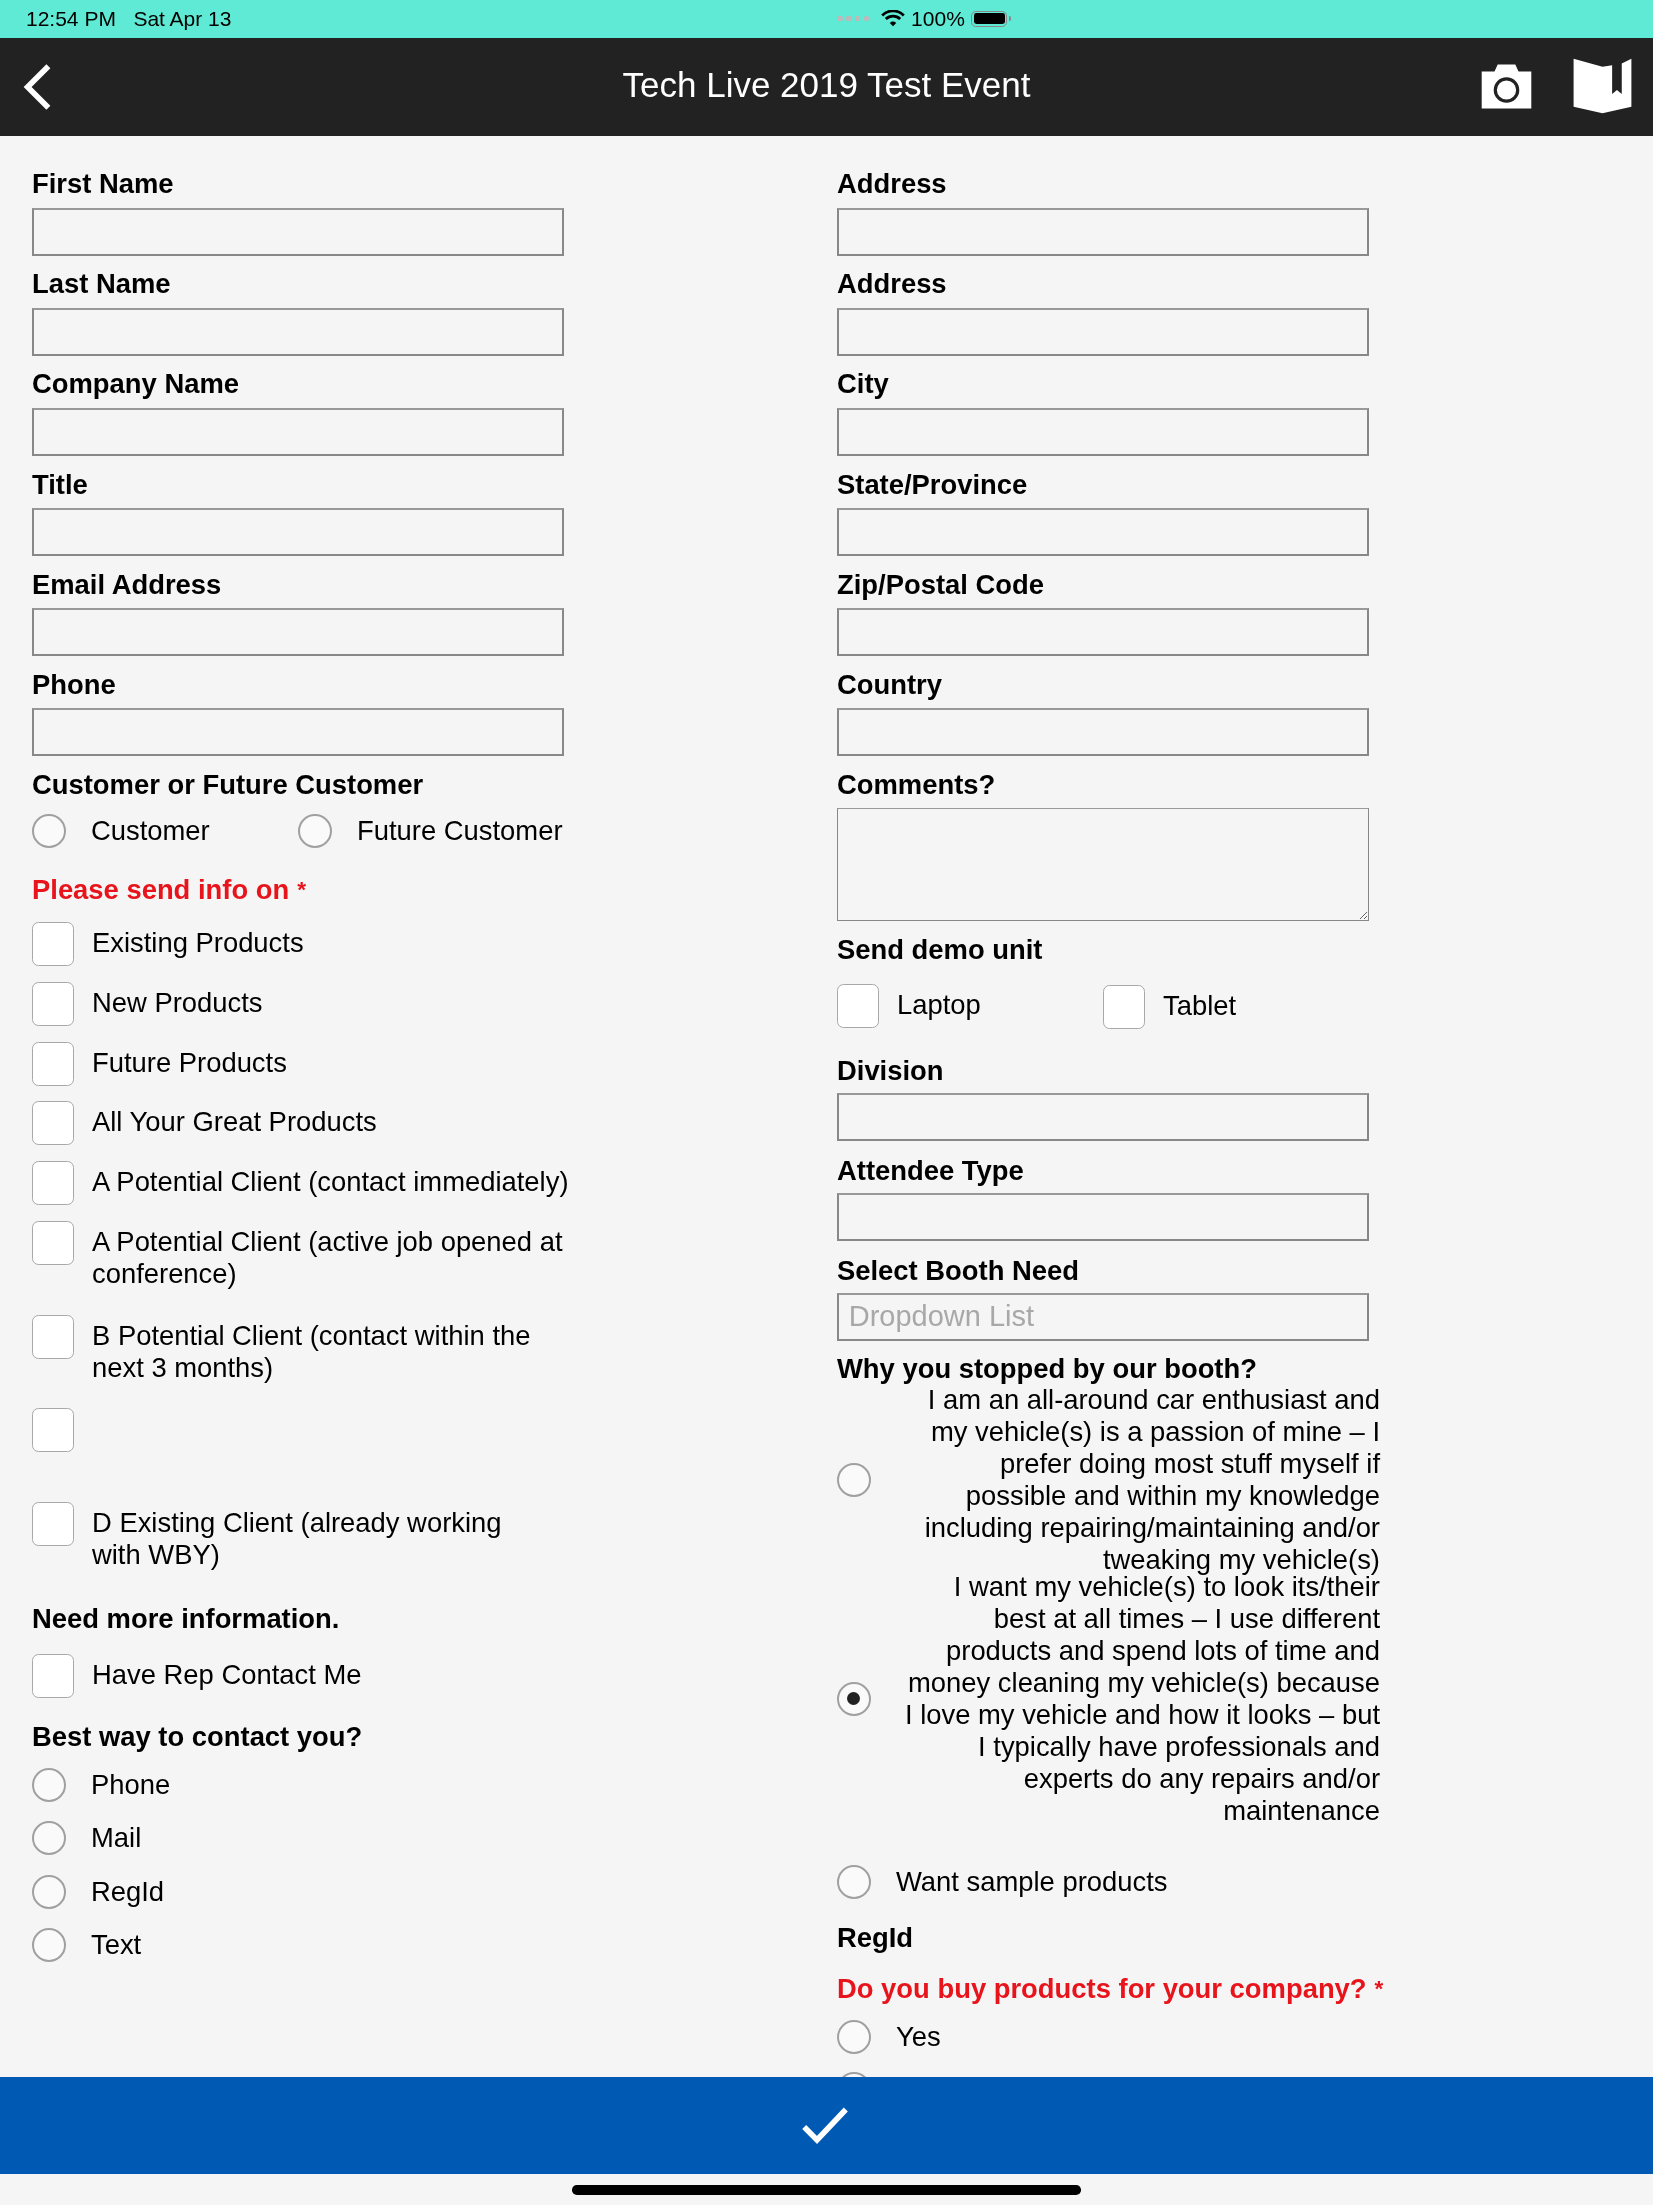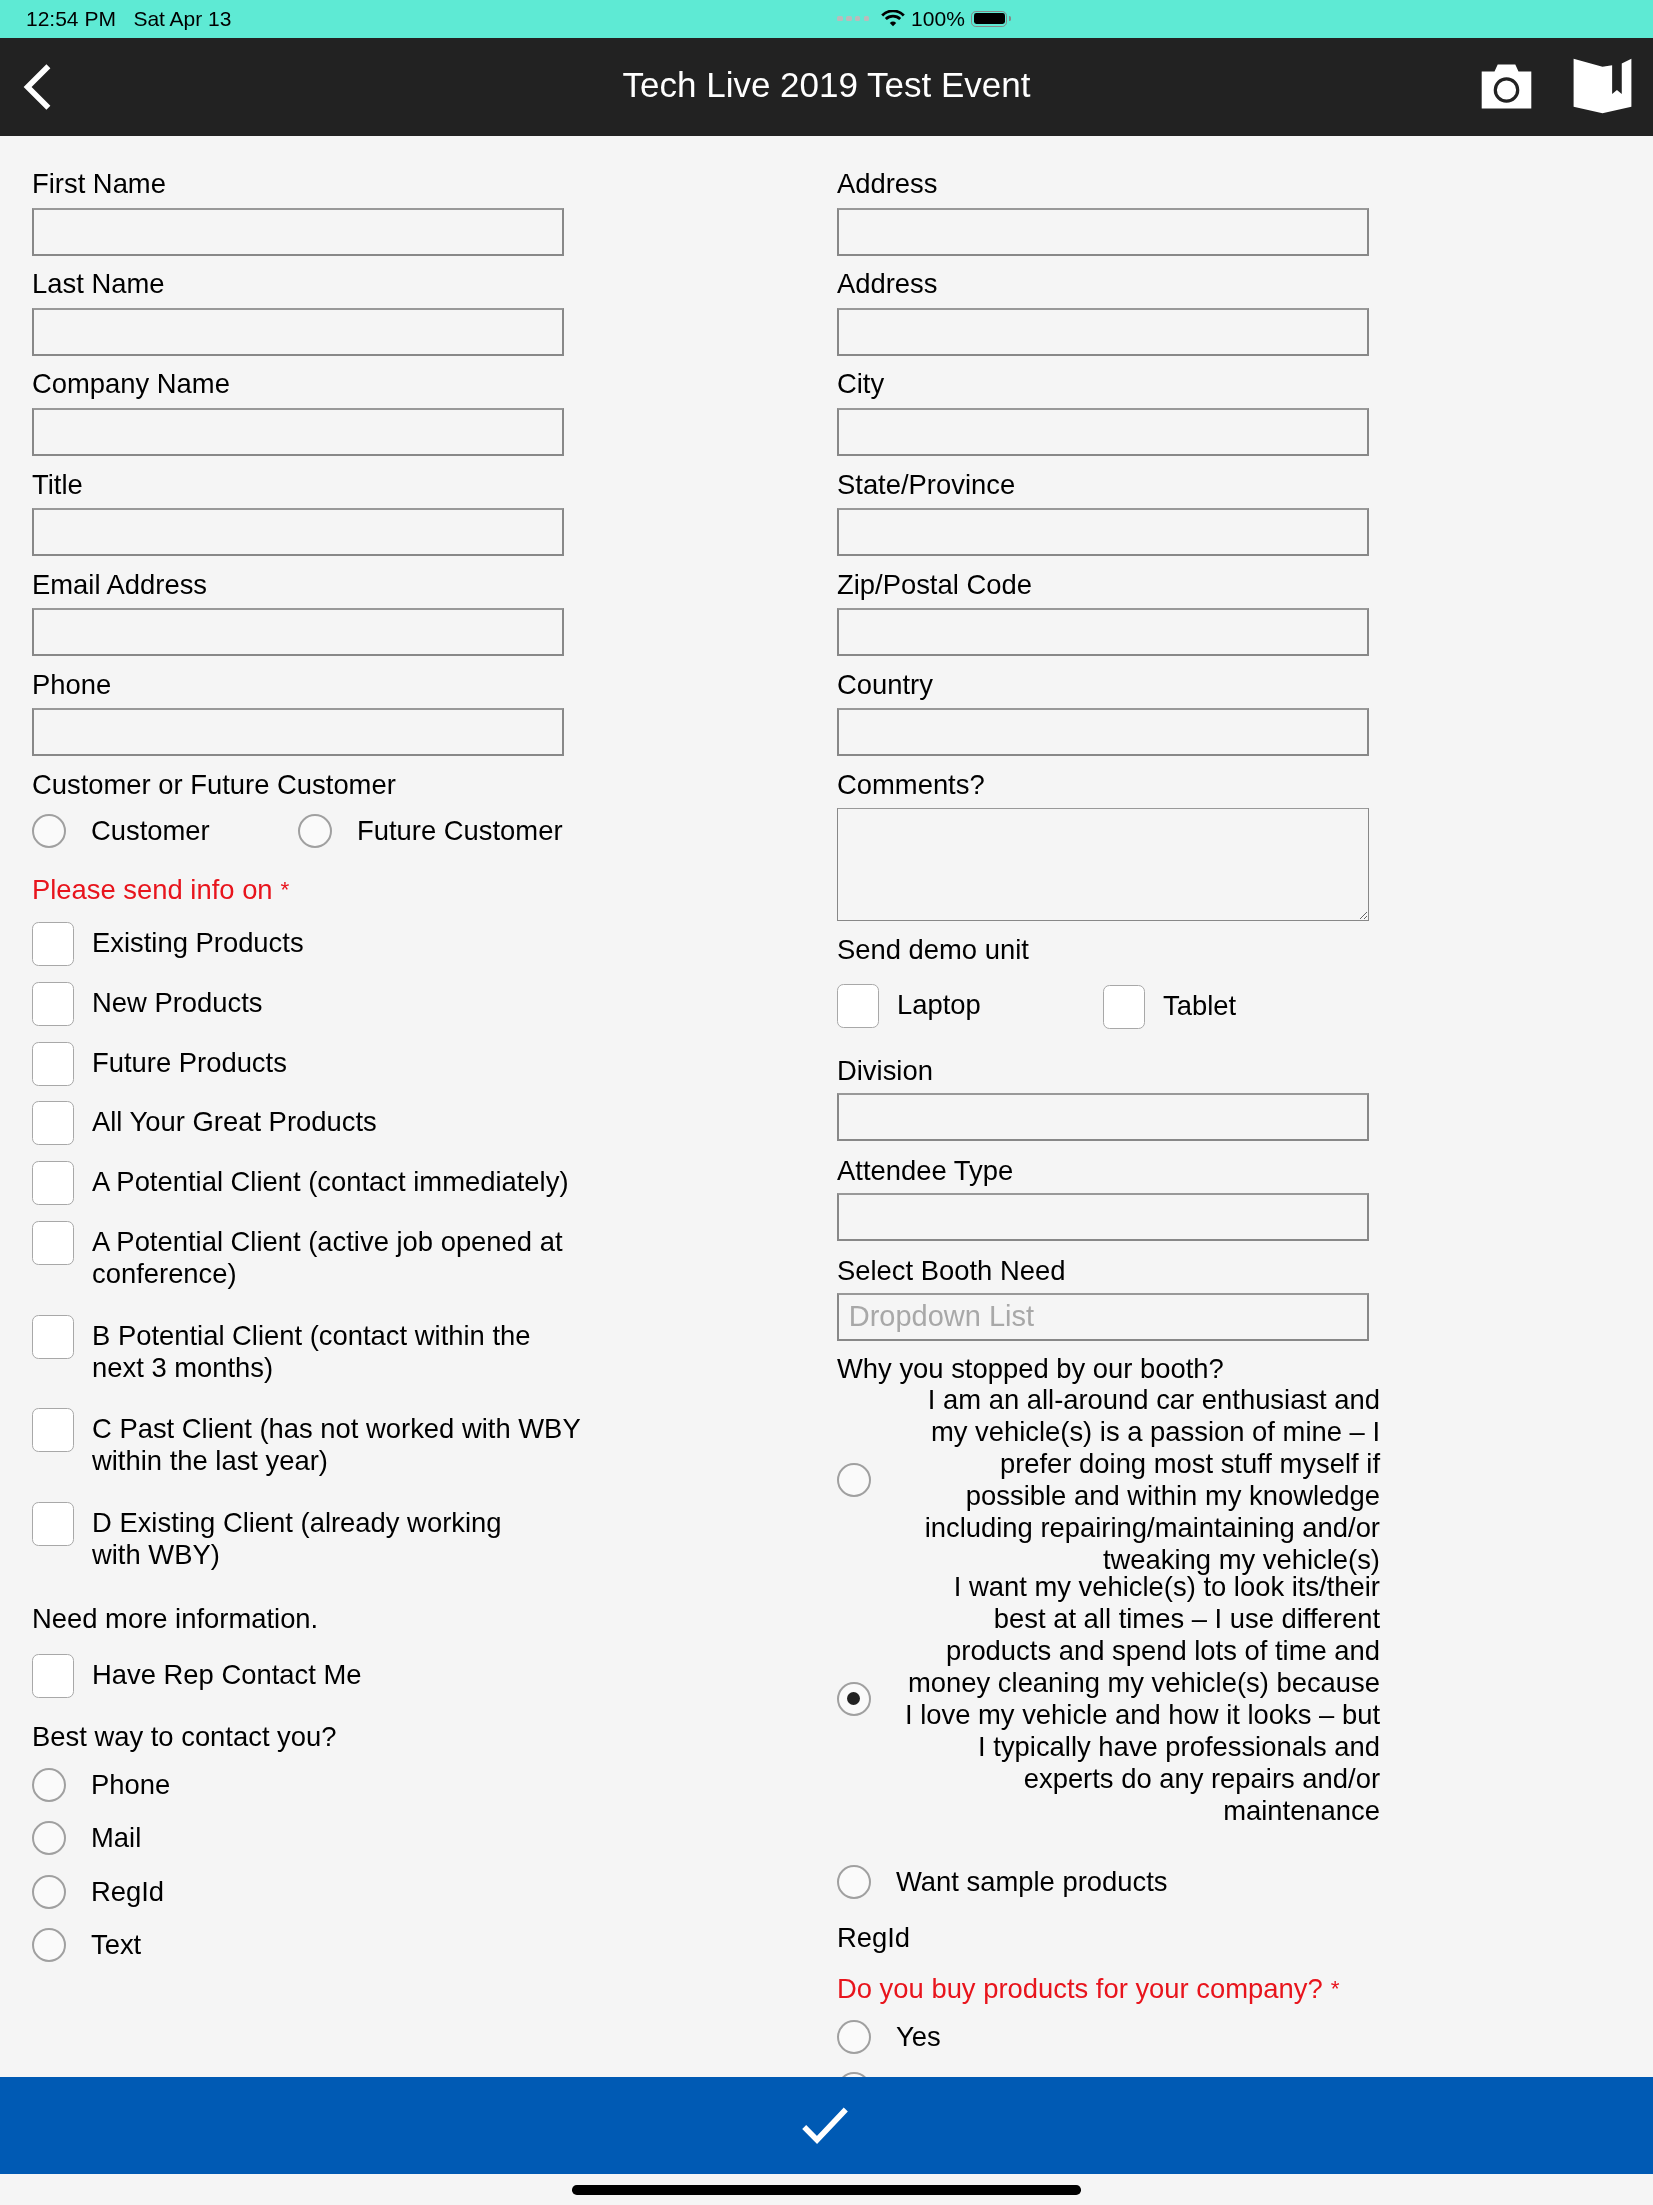--- a/index.html
+++ b/index.html
@@ -19,21 +19,21 @@
   .header { position:absolute; left:0; top:38px; width:1653px; height:98px; background:#222222; }
   .header .back { position:absolute; left:18px; top:22.6px; width:48px; height:52px; cursor:pointer; }
   .header .title { position:absolute; left:0; right:0; top:27.4px; text-align:center; color:#fff; font-size:35px; }
   .header .camera { position:absolute; left:1480px; top:24px; width:53px; height:48px; cursor:pointer; }
   .header .book { position:absolute; left:1572px; top:19.4px; width:61px; height:58px; cursor:pointer; }
 
   .col { position:absolute; top:136px; }
   .left { left:32px; width:565px; }
   .right { left:837px; width:565px; }
 
-  .label { position:absolute; font-size:27.4px; font-weight:normal; white-space:nowrap; }
+  .label { position:absolute; font-size:27.4px; font-weight:bold; white-space:nowrap; }
   .label.req { color:#e8141c; }
   .label .star { font-size:22.6px; margin-left:8px; vertical-align:1.6px; }
   .input { position:absolute; width:532px; height:48px; box-sizing:border-box; border:2.4px solid #888; border-top-color:#999; background:#f5f5f5; }
   .textarea { height:113px; border-width:1.6px; }
   .input.dropdown { color:#a8a8a8; font-size:29px; padding:4.8px 9.7px; }
 
   .check { position:absolute; display:flex; align-items:flex-start; cursor:pointer; }
   .check .box { width:42px; height:44px; box-sizing:border-box; border:1.6px solid #a8a8a8; border-radius:6.5px; background:#fff; flex:none; }
   .check .txt { margin-left:18px; font-size:27.4px; line-height:32px; padding-top:4.8px; }
   .radio { position:absolute; display:flex; align-items:center; cursor:pointer; }
@@ -139,21 +139,20 @@
   <div class="check" style="top:1085px; left:0; width:549px">
       <span class="box"></span>
       <span class="txt">A Potential Client (active job opened at conference)</span>
     </div>
   <div class="check" style="top:1179px; left:0; width:549px">
       <span class="box"></span>
       <span class="txt">B Potential Client (contact within the next 3 months)</span>
     </div>
   <div class="check" style="top:1272px; left:0; width:565px">
       <span class="box"></span>
-      <span class="txt">C Past Client (has not worked with WBY within the last year)</span>
     </div>
   <div class="check" style="top:1366px; left:0; width:500px">
       <span class="box"></span>
       <span class="txt">D Existing Client (already working with WBY)</span>
     </div>
 
   <div class="label" style="top:1467px">Need more information.</div>
   <div class="check" style="top:1518px; left:0">
       <span class="box"></span>
       <span class="txt">Have Rep Contact Me</span>

